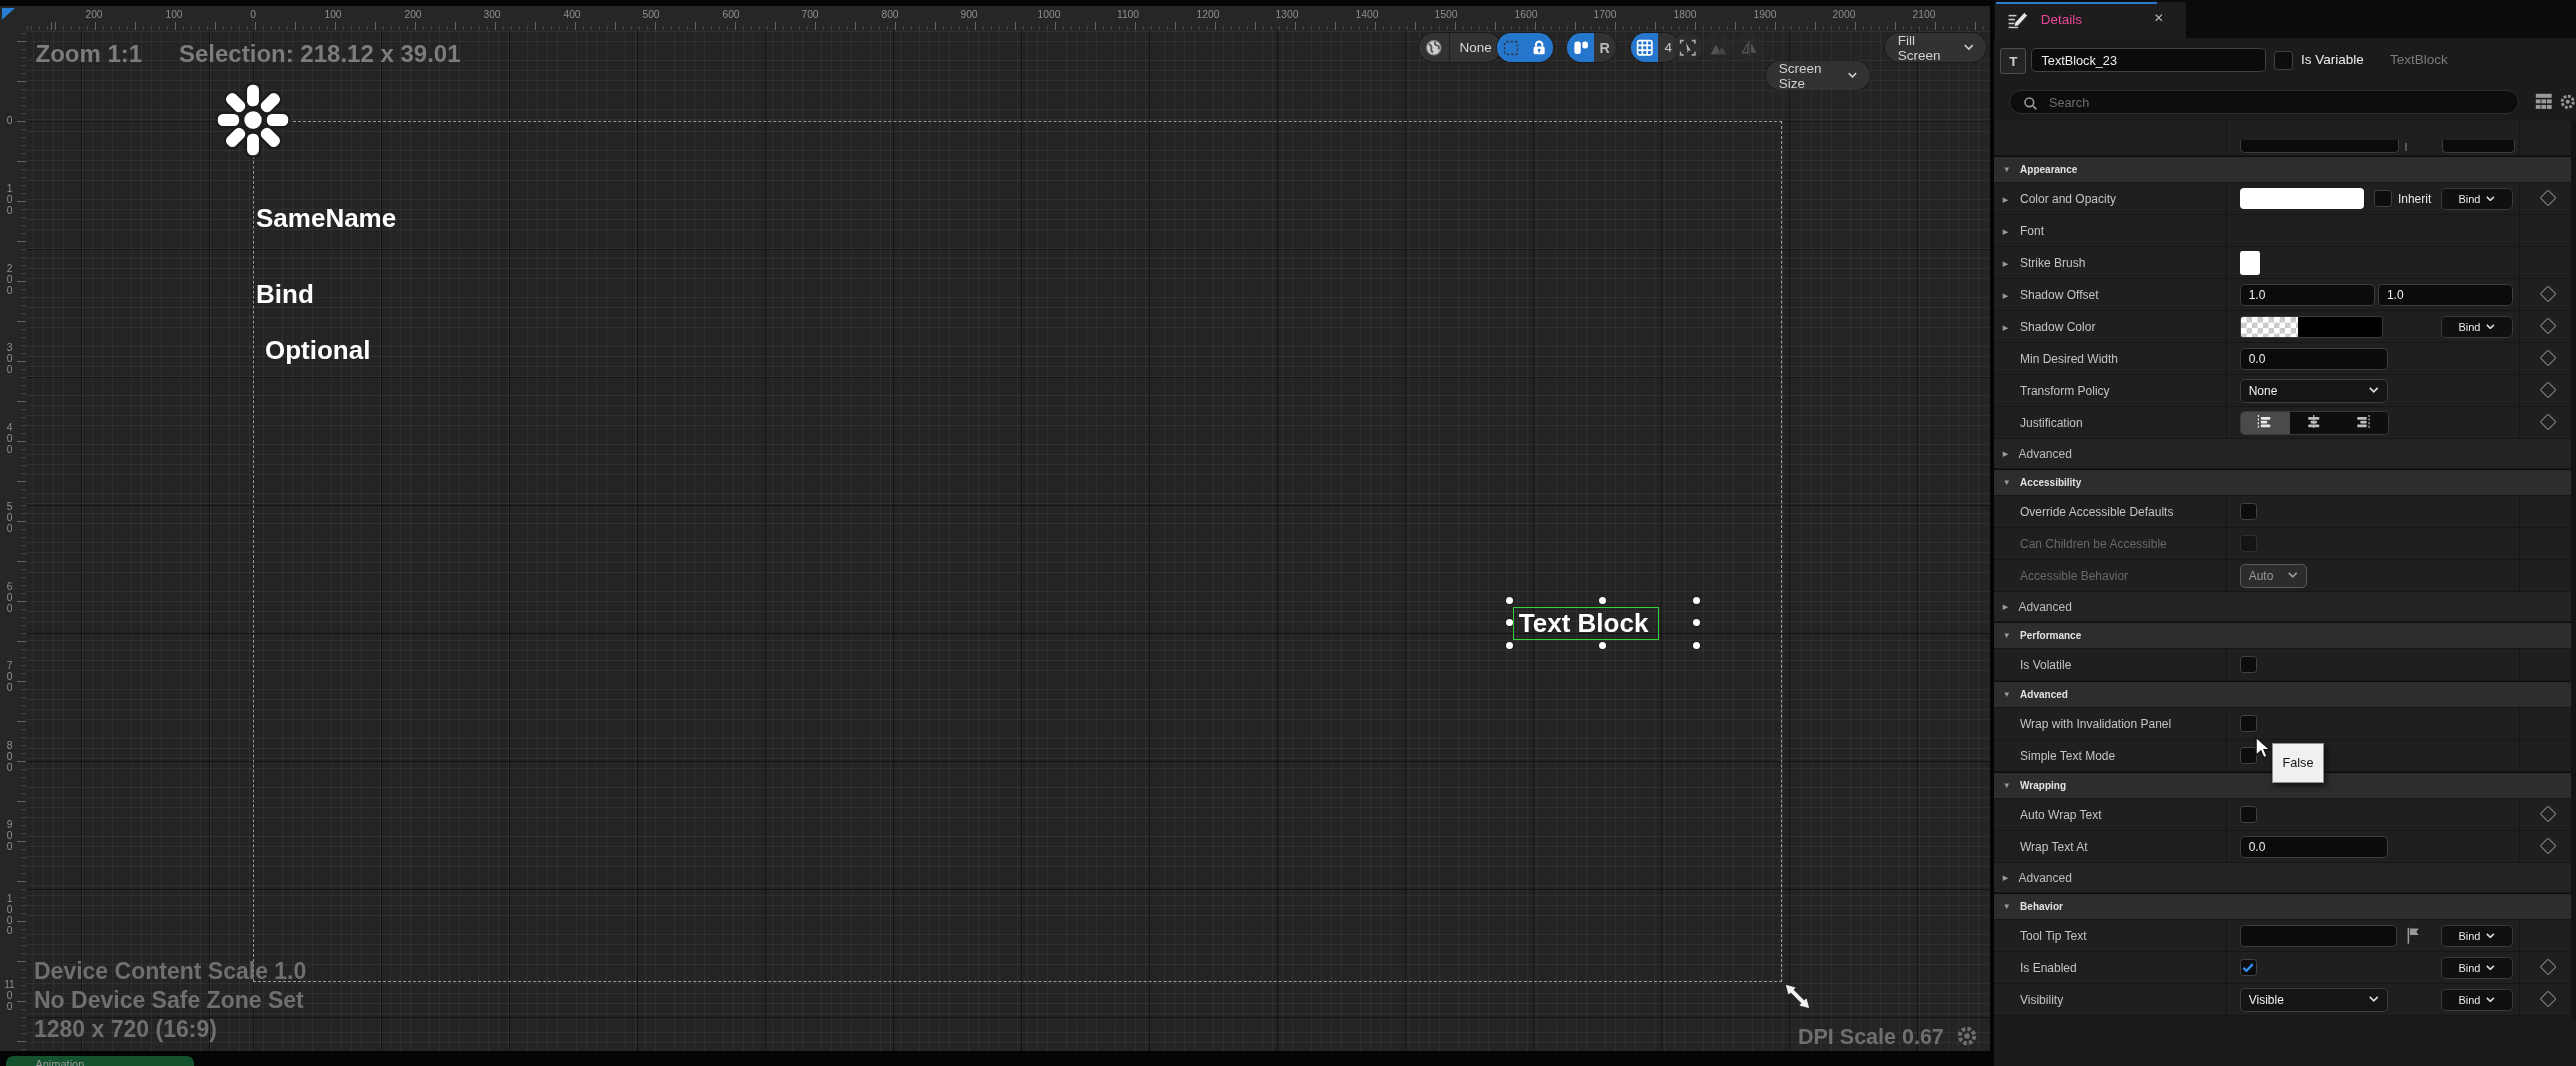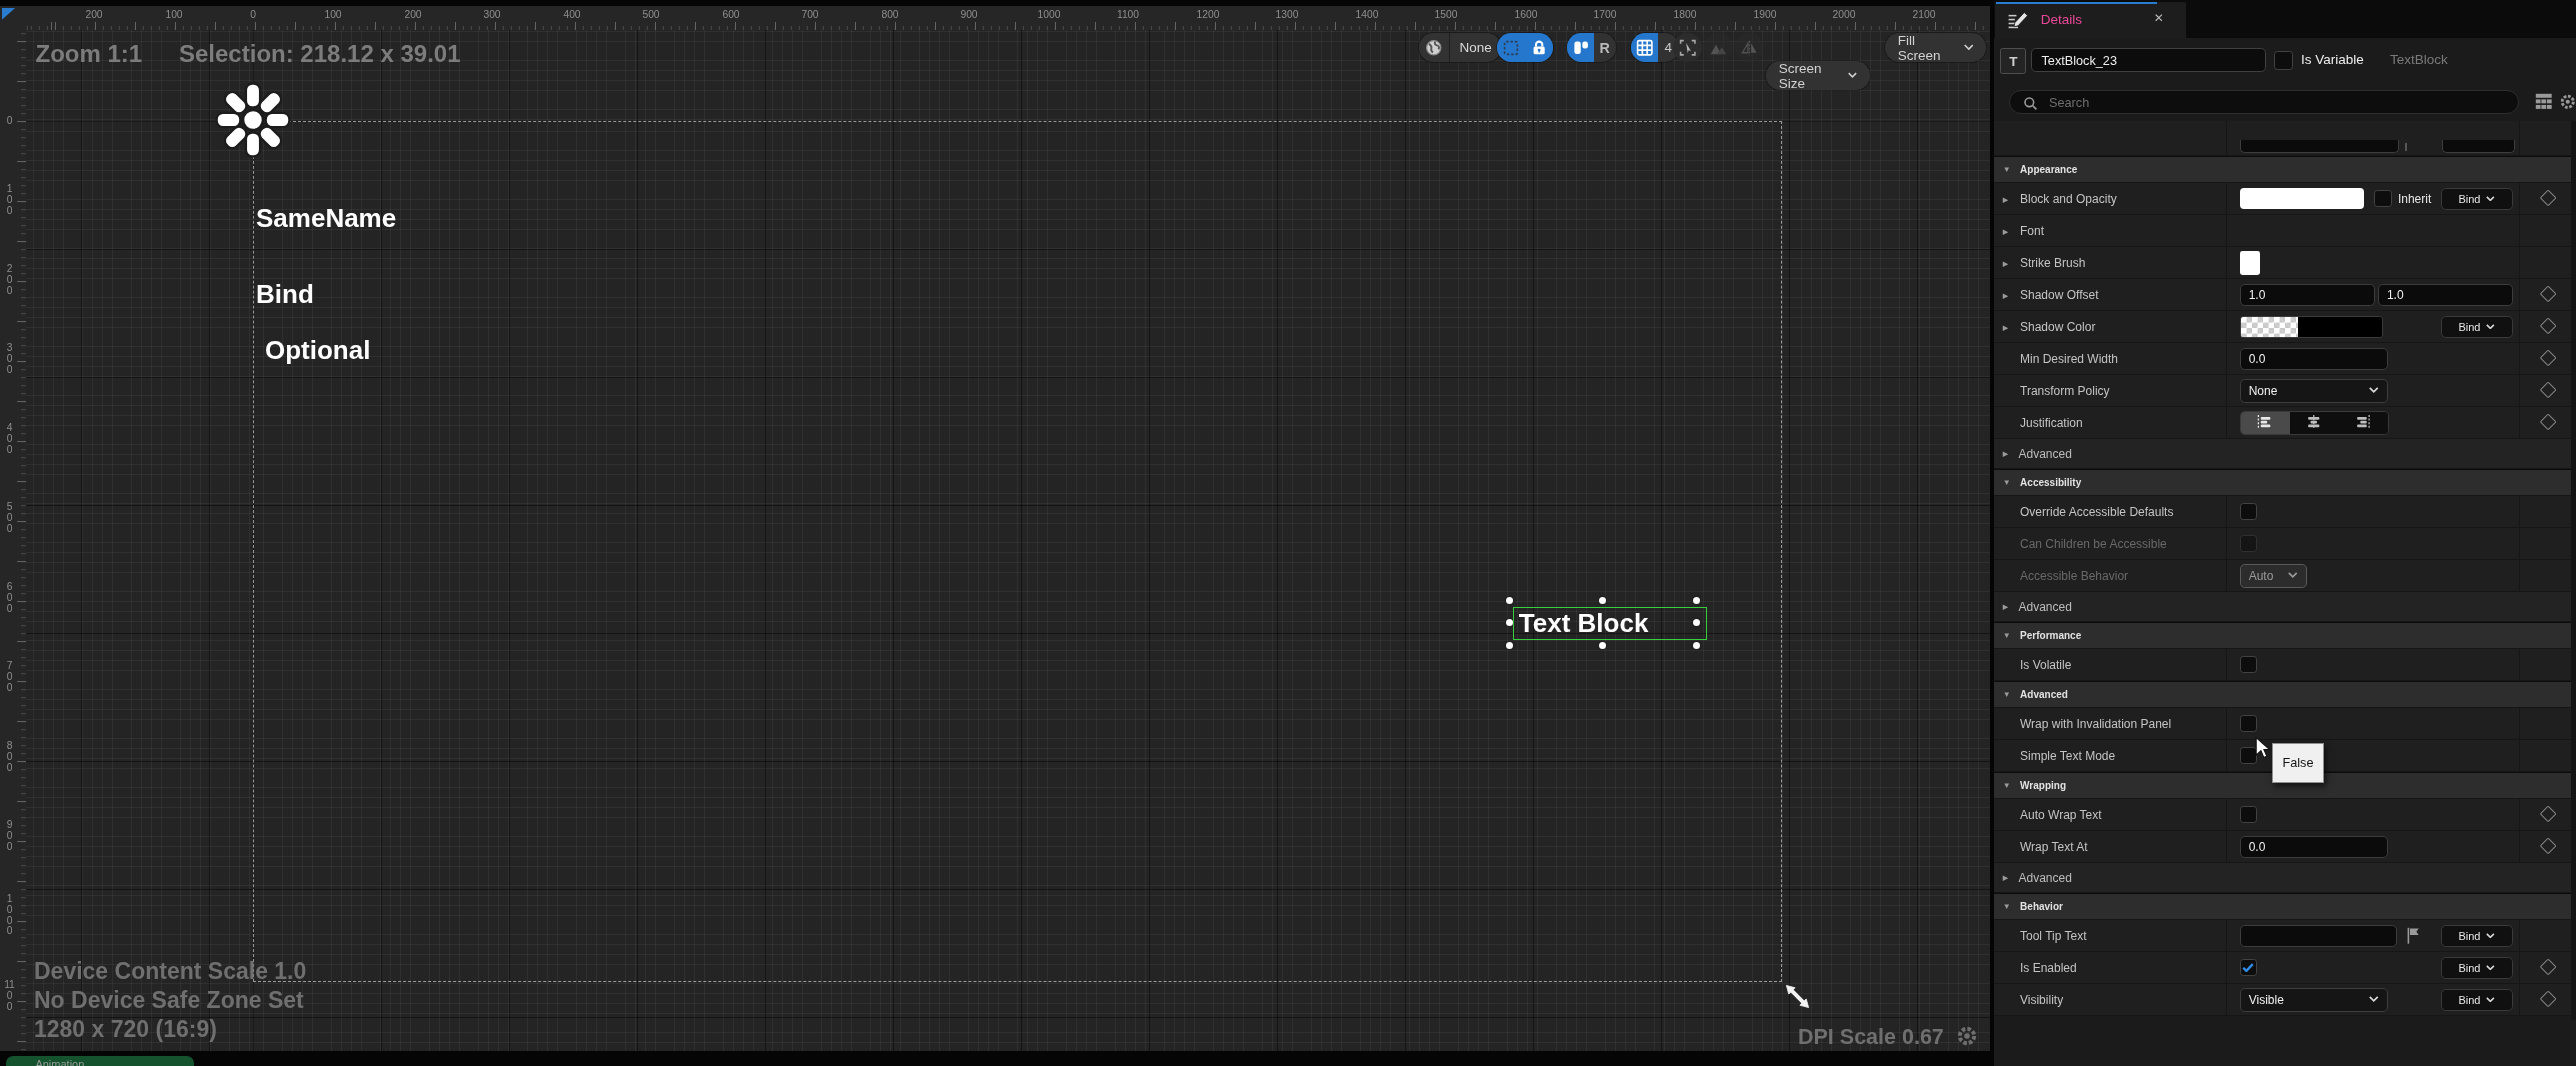--- a/index.html
+++ b/index.html
@@ -27,21 +27,21 @@
       repeating-linear-gradient(to right,rgba(0,0,0,0.45) 0 0.8px,transparent 0.8px 128px),
       repeating-linear-gradient(to bottom,rgba(0,0,0,0.45) 0 0.8px,transparent 0.8px 128px),
       repeating-linear-gradient(to right,rgba(255,255,255,0.05) 0 0.8px,transparent 0.8px 9.8px),
       repeating-linear-gradient(to bottom,rgba(255,255,255,0.05) 0 0.8px,transparent 0.8px 9.8px);
     background-position:227px 91px;}
   #outline{position:absolute;left:227px;top:91px;width:1527px;height:859px;border:0.8px dashed rgba(255,255,255,0.55);}
   .hud{position:absolute;font-weight:bold;color:#7c7c7c;font-size:24px;}
   .status{position:absolute;font-weight:bold;color:#6f6f6f;font-size:23px;line-height:29px;}
   .ctext{position:absolute;color:#fff;font-weight:bold;font-size:26px;white-space:nowrap;}
   
-  #selbox{position:absolute;left:1487px;top:577px;width:194px;height:33px;border:1.6px solid #38cf3c;box-sizing:border-box;}
+  #selbox{position:absolute;left:1487px;top:577px;width:146px;height:33px;border:1.6px solid #38cf3c;box-sizing:border-box;}
   .handle{position:absolute;width:7.2px;height:7.2px;border-radius:50%;background:#fff;box-shadow:0 0 1.6px rgba(0,0,0,.8);}
   
   .tbgroup{position:absolute;top:3.2px;height:29px;border-radius:14.3px;background:#323232;display:flex;align-items:center;overflow:hidden;box-shadow:0 0 0 0.8px rgba(0,0,0,.35);}
   .tbseg{height:29px;display:flex;align-items:center;justify-content:center;}
   .tbseg.blue{background:#2577cd;}
   .tbtxt{color:#d8d8d8;font-size:13.5px;padding:0 9.5px;}
   .tbletter{color:#b9b9b9;font-size:14.3px;font-weight:bold;padding:0 8.7px;}
   .pill{position:absolute;top:3.2px;height:29px;border-radius:14.3px;background:#323232;display:flex;align-items:center;gap:7.2px;
         padding:0 12.7px;color:#d2d2d2;font-size:13.5px;box-sizing:border-box;box-shadow:0 0 0 0.8px rgba(0,0,0,.35);}
   .iconbtn{position:absolute;top:3.2px;width:29px;height:29px;border-radius:50%;background:#2c2c2c;display:flex;align-items:center;justify-content:center;}
@@ -378,21 +378,21 @@
       </div>
 
       <div class="cat">
         <span class="tri">▼</span>
         <span class="ctxt">Appearance</span>
       </div>
 
       <div class="prow">
         <div class="lbl">
             <span class="exp">▶</span>
-            <span class="txt">Block and Opacity</span>
+            <span class="txt">Color and Opacity</span>
           </div>
         <div class="val">
           <div class="swatch-white"></div>
           <div class="cb" style="margin-left:7.2px;"></div>
           <span style="font-size:12px;color:#e8e8e8;margin-left:3.2px;">Inherit</span>
           <div class="bindbtn">
               <span>Bind</span>
               <svg width="8.7" height="5.6" viewBox="0 0 11 7">
                 <polyline points="1,1 5.5,5.5 10,1" fill="none" stroke="#d8d8d8" stroke-width="2"></polyline>
               </svg>

